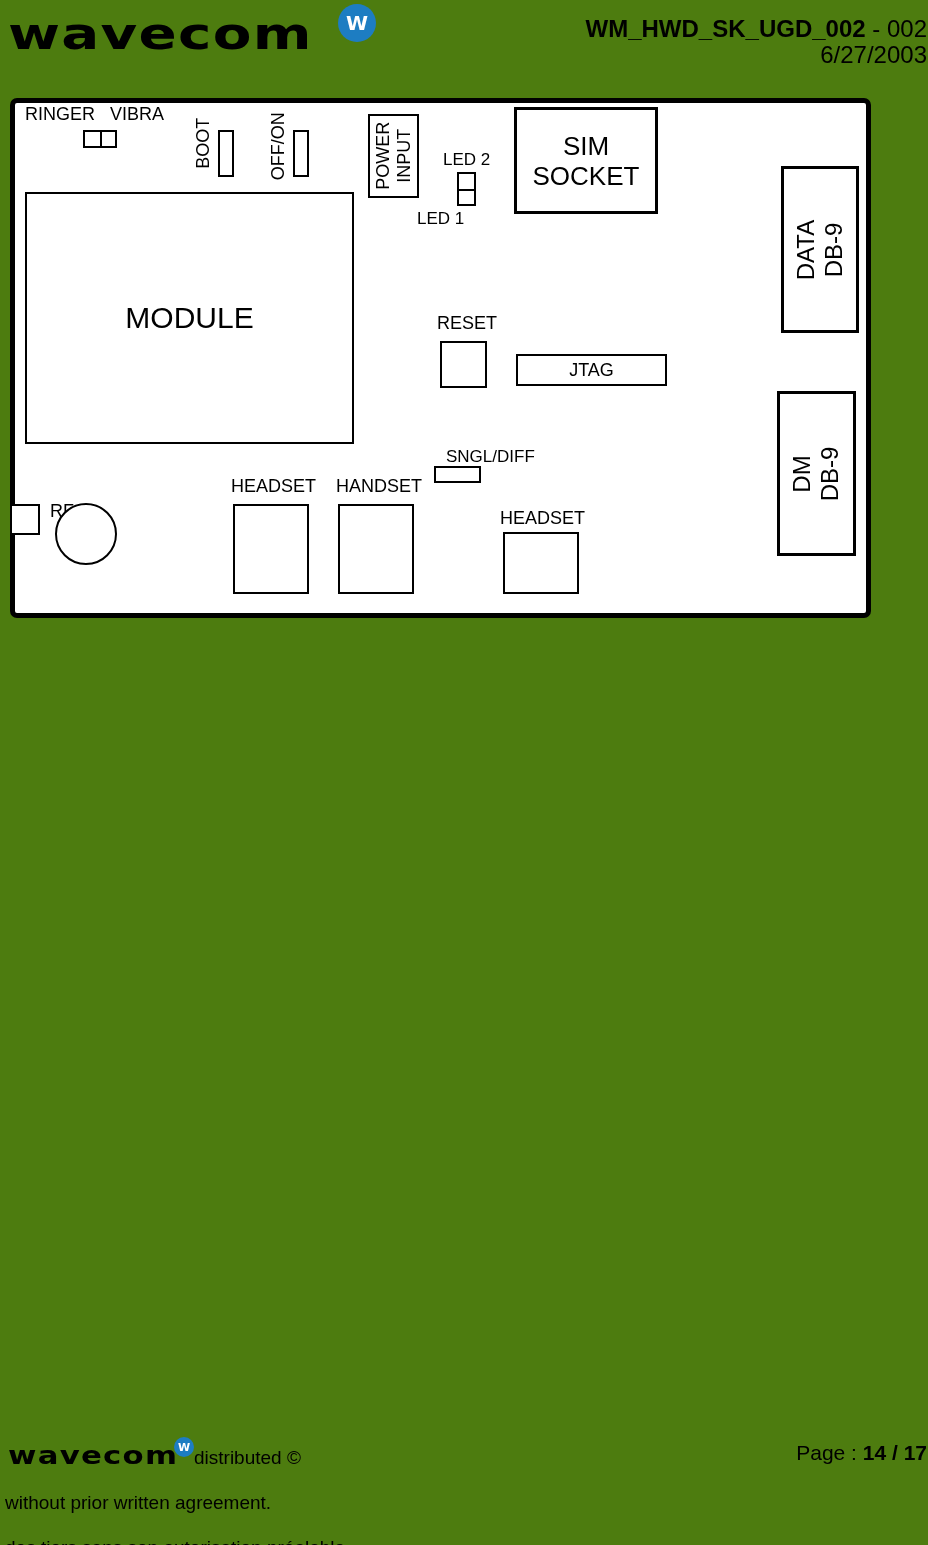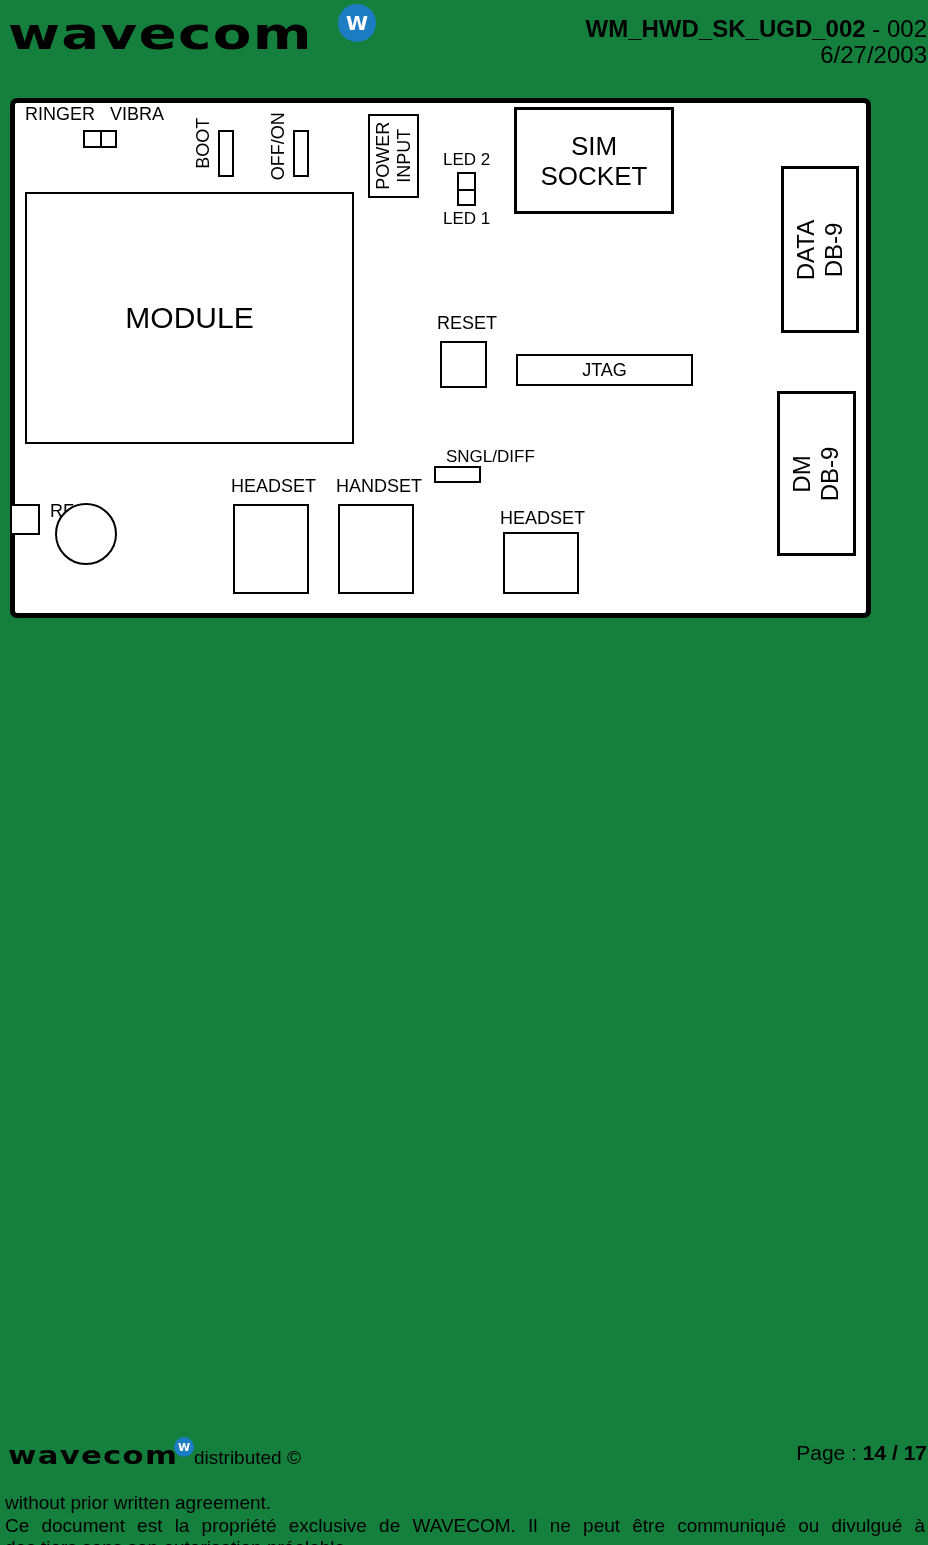--- a/index.html
+++ b/index.html
@@ -1,16 +1,16 @@
 <!DOCTYPE html>
 <html><head>
 <meta charset="utf-8">
 <style>
   html,body{margin:0;padding:0;background:#fff;}
-  .page{position:relative;width:928px;height:1545px;background:#15803d;overflow:hidden;
+  .page{position:relative;width:928px;height:1545px;background:#4d7c0f;overflow:hidden;
         font-family:"Liberation Sans",sans-serif;color:#000;}
   
   .logo-text{position:absolute;font-family:"DejaVu Sans",sans-serif;font-weight:bold;
              letter-spacing:1px;transform-origin:left top;transform:scaleX(1.28);line-height:1;}
   .logo-main{left:8px;top:12px;font-size:44px;}
   .badge{position:absolute;border-radius:50%;display:flex;align-items:center;justify-content:center;
          color:#fff;font-family:"DejaVu Sans",sans-serif;font-weight:bold;}
   .badge-main{left:338px;top:4px;width:38px;height:38px;font-size:20px;}
   .header-right{position:absolute;left:450px;top:16px;width:477px;text-align:right;
                 font-size:24px;line-height:26px;}
@@ -76,44 +76,44 @@
     <div class="rot rot18">
       <div>POWER</div>
       <div>INPUT</div>
     </div>
   </div>
 
   <div class="lbl lbl17" style="left:443px;top:151px;">LED 2</div>
   <div class="box" style="left:457px;top:172px;width:19px;height:34px;">
     <div class="divider-h"></div>
   </div>
-  <div class="lbl lbl17" style="left:443px;top:210px;">LED 1</div>
+  <div class="lbl lbl17" style="left:417px;top:210px;">LED 1</div>
 
-  <div class="box box3 center-txt" style="left:514px;top:107px;width:160px;height:107px;font-size:26px;line-height:30px;">
+  <div class="box box3 center-txt" style="left:514px;top:107px;width:144px;height:107px;font-size:26px;line-height:30px;">
     <div>
       <div>SIM</div>
       <div>SOCKET</div>
     </div>
   </div>
 
   <div class="box center-txt" style="left:25px;top:192px;width:329px;height:252px;font-size:30px;">
     <div>MODULE</div>
   </div>
 
   <div class="box box3 vwrap" style="left:781px;top:166px;width:78px;height:167px;">
     <div class="rot rot24">
       <div>DATA</div>
       <div>DB-9</div>
     </div>
   </div>
 
   <div class="lbl" style="left:437px;top:314px;">RESET</div>
   <div class="box" style="left:440px;top:341px;width:47px;height:47px;"></div>
 
-  <div class="box center-txt" style="left:516px;top:354px;width:177px;height:32px;font-size:18px;">
+  <div class="box center-txt" style="left:516px;top:354px;width:151px;height:32px;font-size:18px;">
     <div>JTAG</div>
   </div>
 
   <div class="box box3 vwrap" style="left:777px;top:391px;width:79px;height:165px;">
     <div class="rot rot24">
       <div>DM</div>
       <div>DB-9</div>
     </div>
   </div>
 
@@ -135,16 +135,15 @@
 
   <div class="logo-text logo-footer">wavecom</div>
   <div class="badge badge-footer" style="background: rgb(29, 125, 194);">W</div>
   <div class="confidential">distributed ©</div>
 
   <div class="page-num">
     <span>Page : </span><span class="b">14 / 17</span>
   </div>
 
   <div class="legal" style="top:1492px;">without prior written agreement.</div>
-  <div class="legal stretch" style="top:1515px;">Ce document est la propriété exclusive de WAVECOM. Il ne peut être communiqué ou divulgué à</div>
   <div class="legal" style="top:1537px;">des tiers sans son autorisation préalable.</div>
 
 </div>
 
 </body></html>

